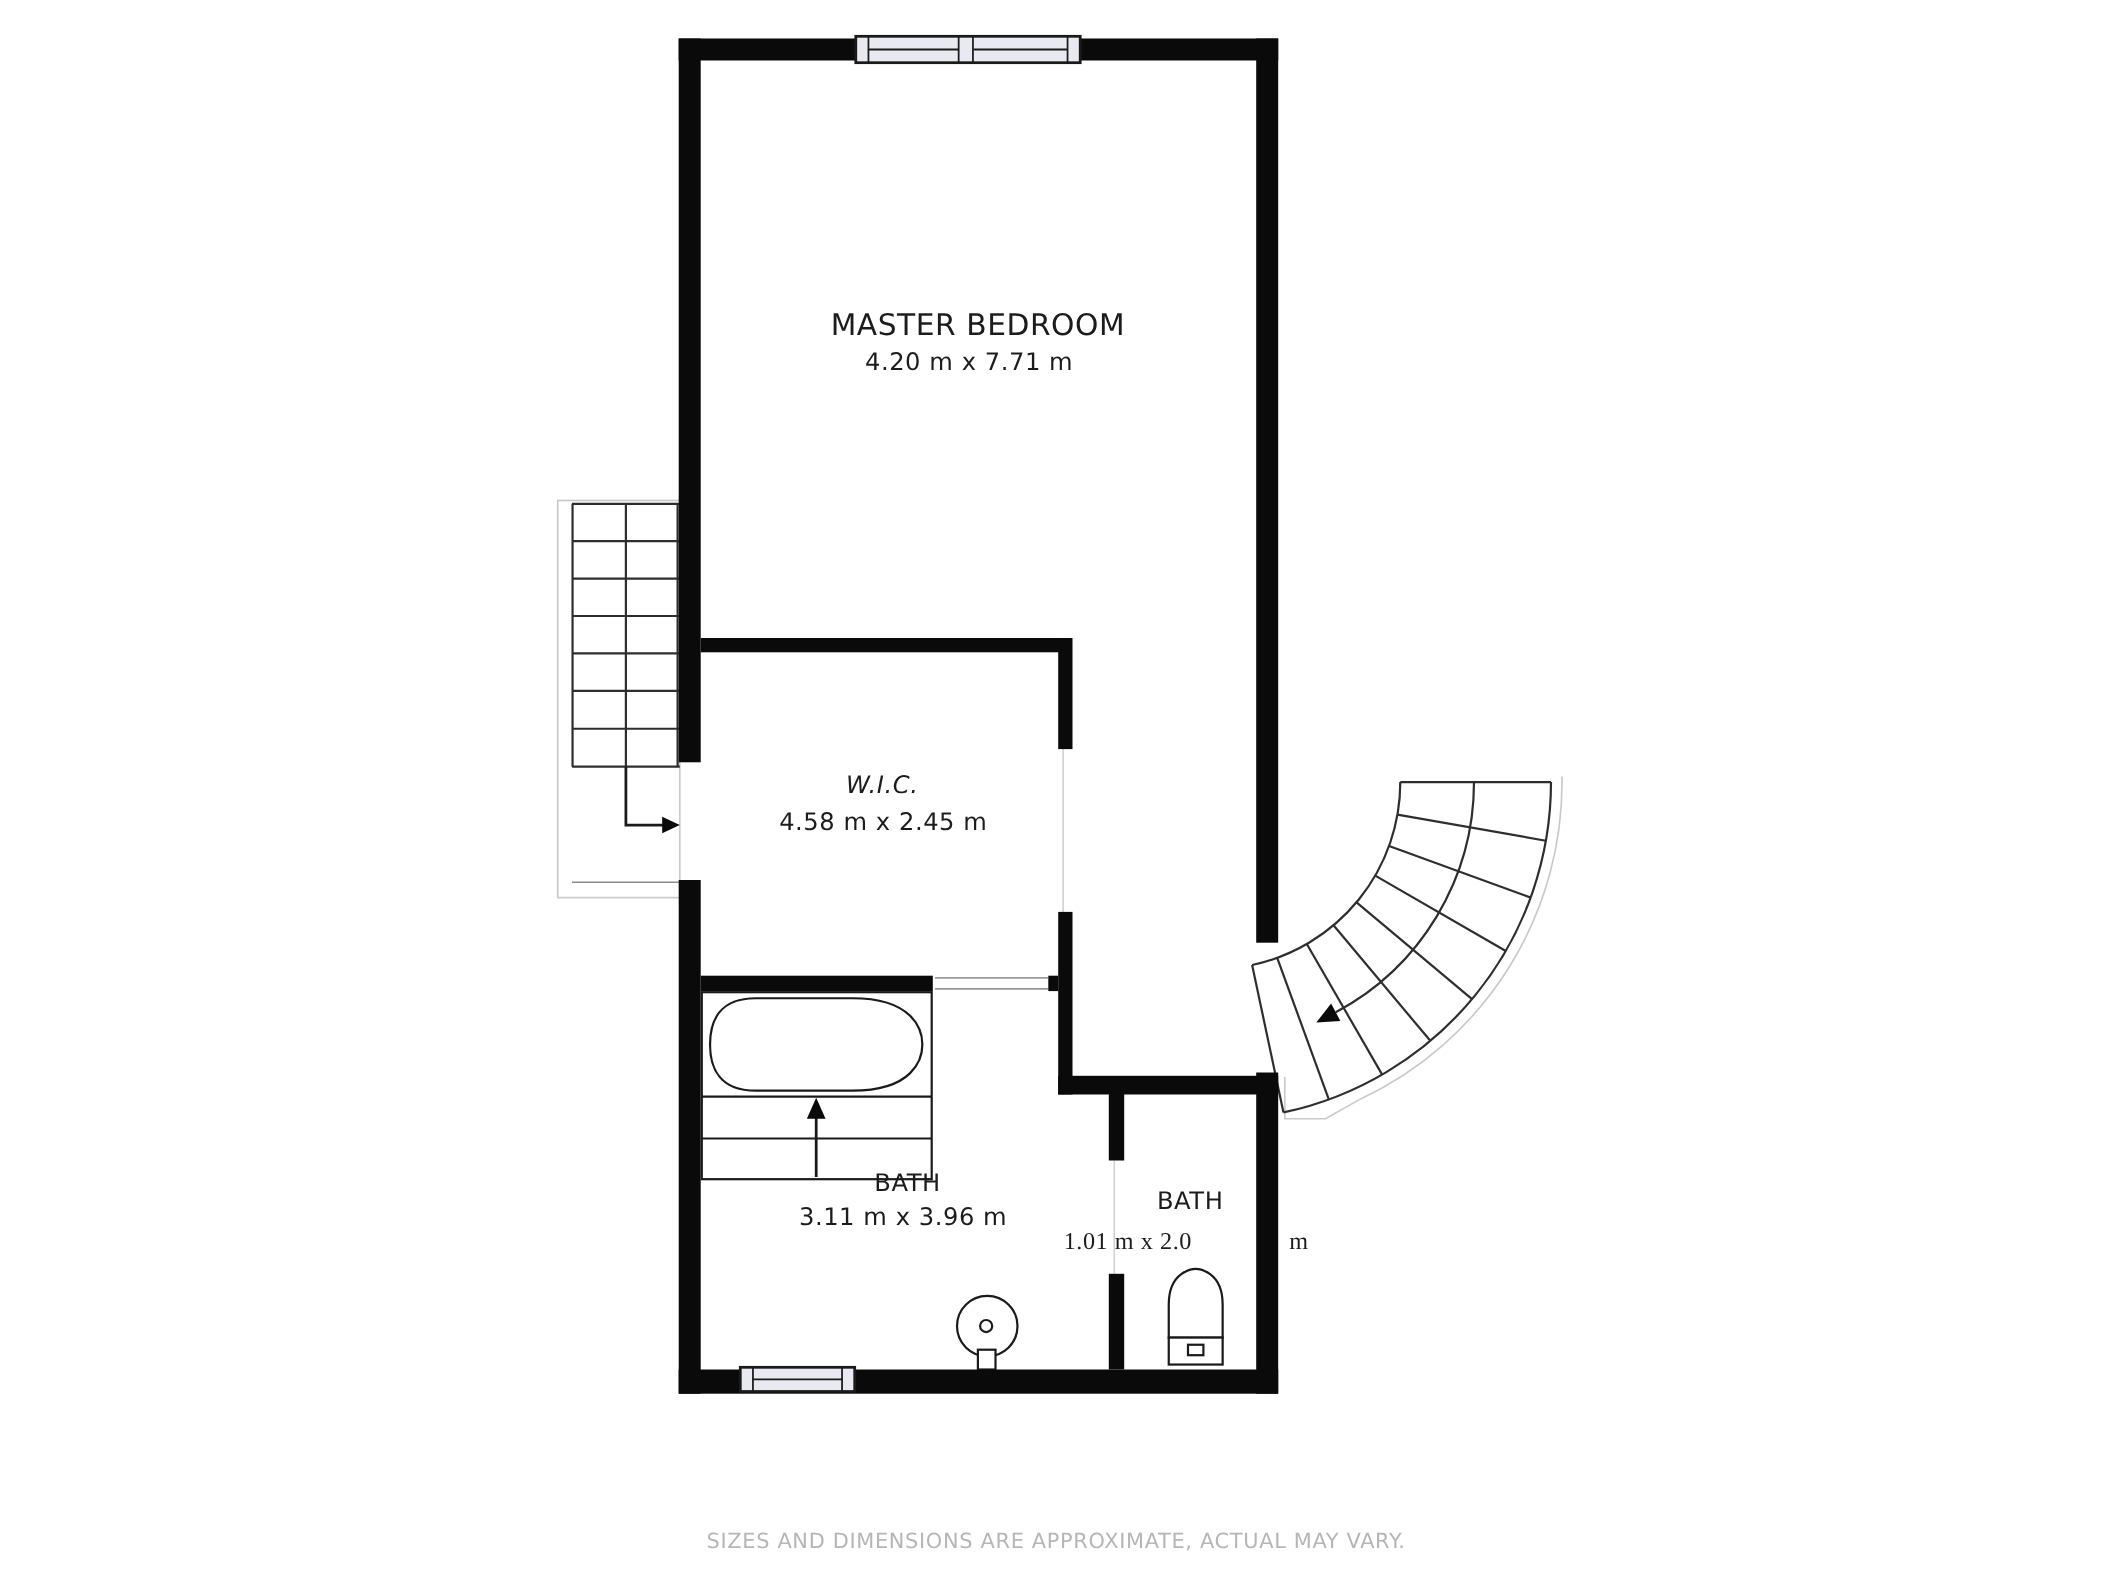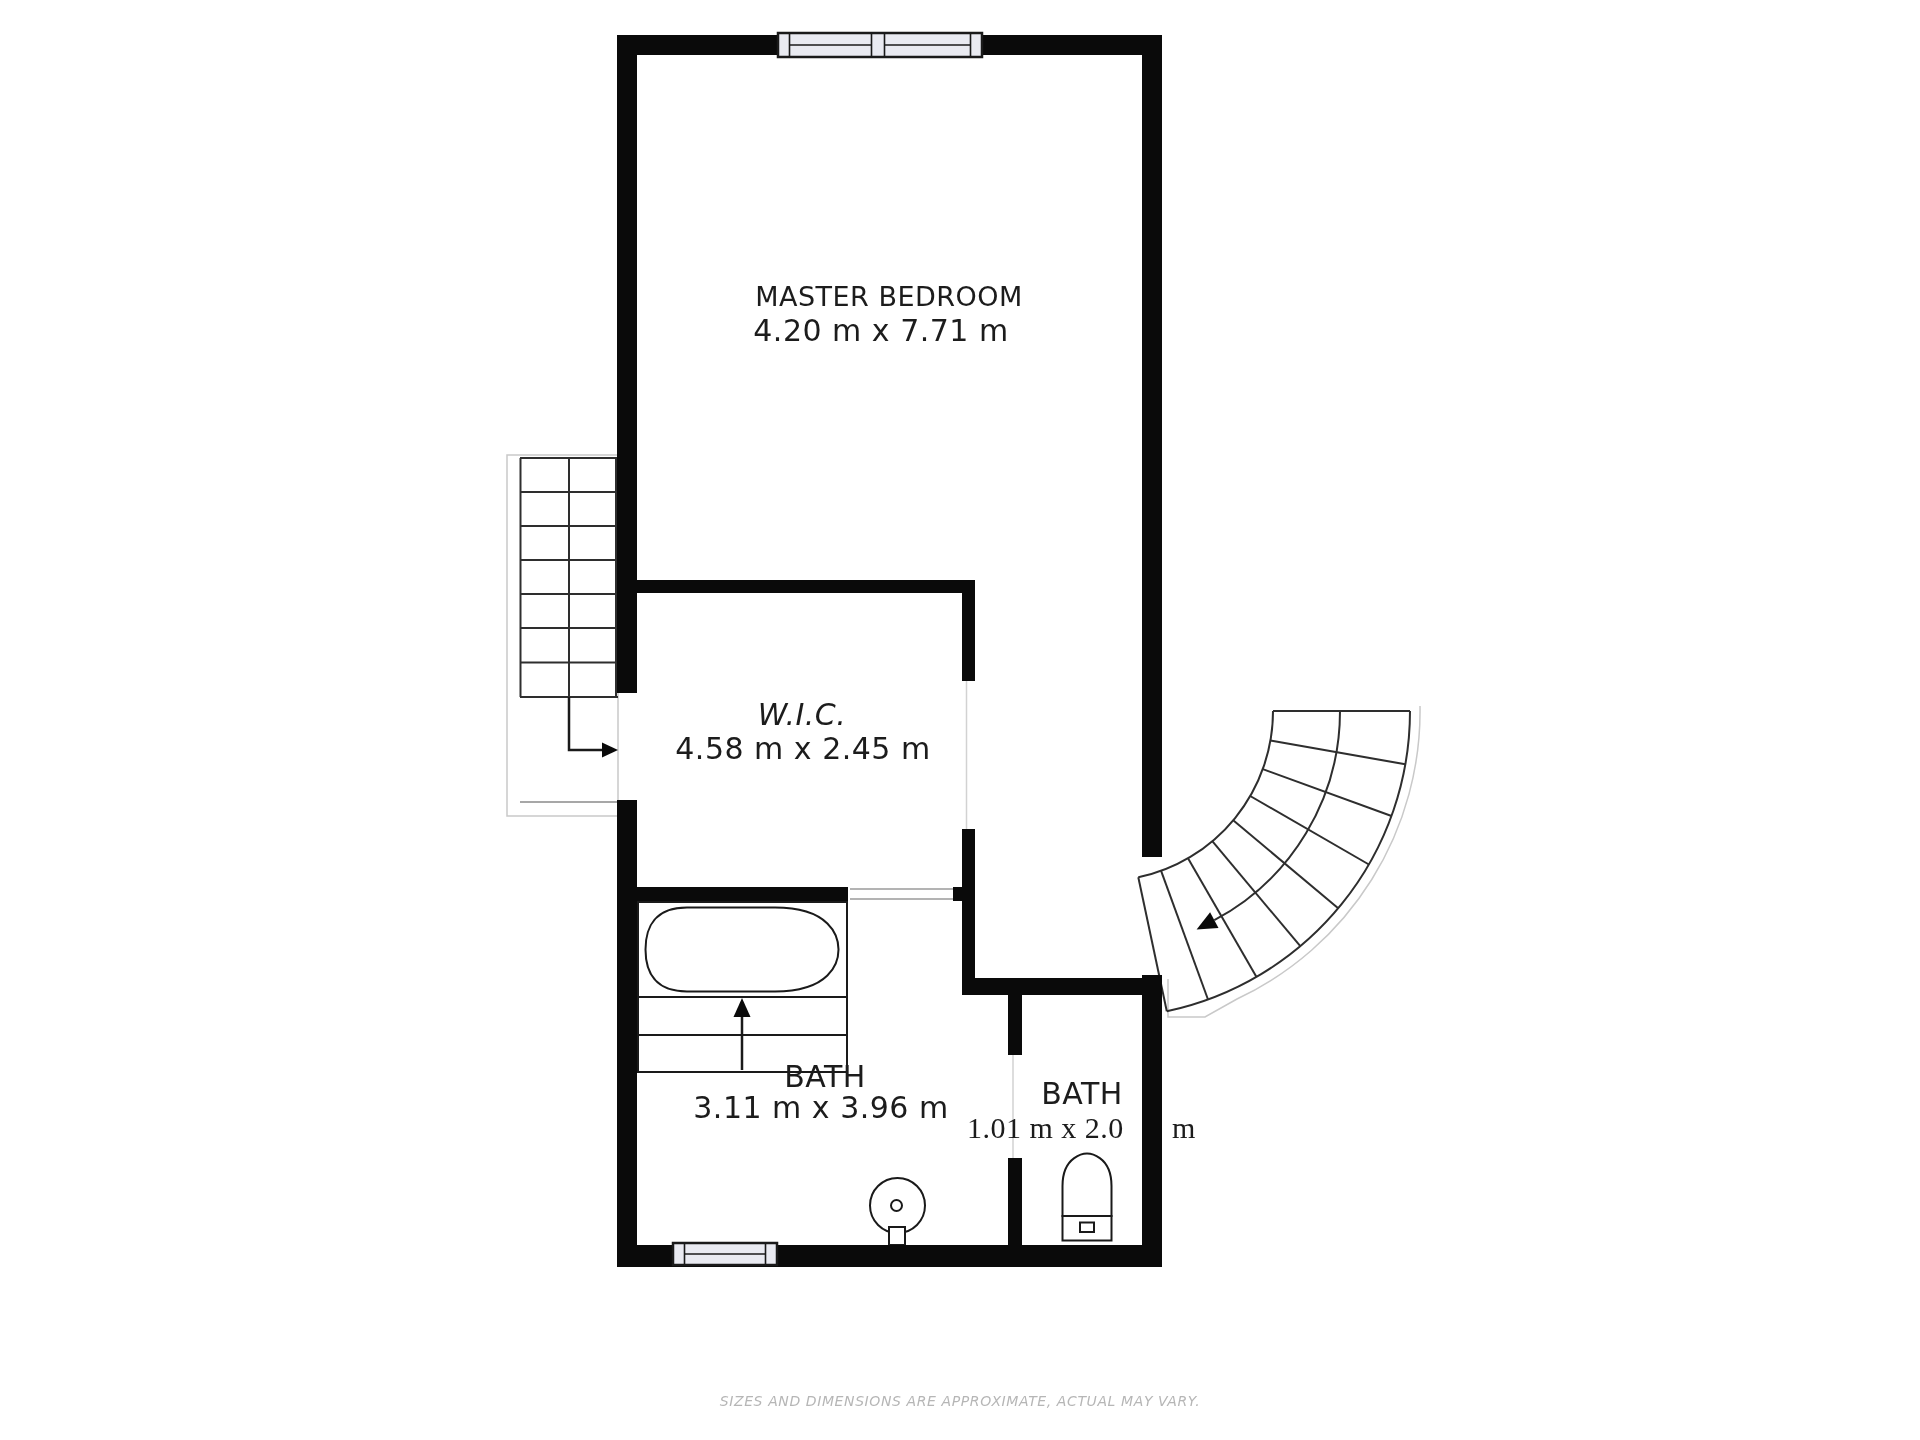--- a/index.html
+++ b/index.html
@@ -13,27 +13,27 @@
   .fixture{fill:#ffffff;stroke:var(--ink,#1a1a1a);stroke-width:2;}
   .fixline{stroke:var(--ink,#1a1a1a);stroke-width:2;fill:none;}
   .grid{stroke:#2e2e2e;stroke-width:2;fill:none;}
   .gridlight{stroke:#8a8a8a;stroke-width:1.5;fill:none;}
   .outline{stroke:var(--outline,#c9c9c9);stroke-width:1.5;fill:none;}
   .doorline{stroke:#d2d2d2;stroke-width:1.5;fill:none;}
   .doorband{stroke:#9a9a9a;stroke-width:1.5;fill:none;}
   .arrowline{stroke:#1a1a1a;stroke-width:2.5;fill:none;}
   .arrowhead{fill:#0a0a0a;stroke:none;}
   .room-label{position:absolute;transform:translate(-50%,-50%);
-      font-size:30px;letter-spacing:.5px;color:var(--text,#1c1c1c);
+      font-size:22px;letter-spacing:.5px;color:var(--text,#1c1c1c);
       white-space:nowrap;z-index:3;}
   .room-label.big{font-size:27px;}
   .left-anchor{transform:translate(0,-50%);font-family:Liberation Serif, serif;}
   .footer-note{position:absolute;transform:translate(-50%,-50%);
-      font-size:14px;letter-spacing:.6px;color:var(--muted_text,#b6b6b6);
-      white-space:nowrap;z-index:3;font-style:italic;}
+      font-size:19px;letter-spacing:.6px;color:var(--muted_text,#b6b6b6);
+      white-space:nowrap;z-index:3;}
 </style>
 </head>
 <body>
 
 <div id="plan">
 
   <svg width="1920" height="1440" viewBox="0 0 1920 1440">
 
     <g>
       <rect class="outline" x="507" y="455" width="111" height="361"></rect>

